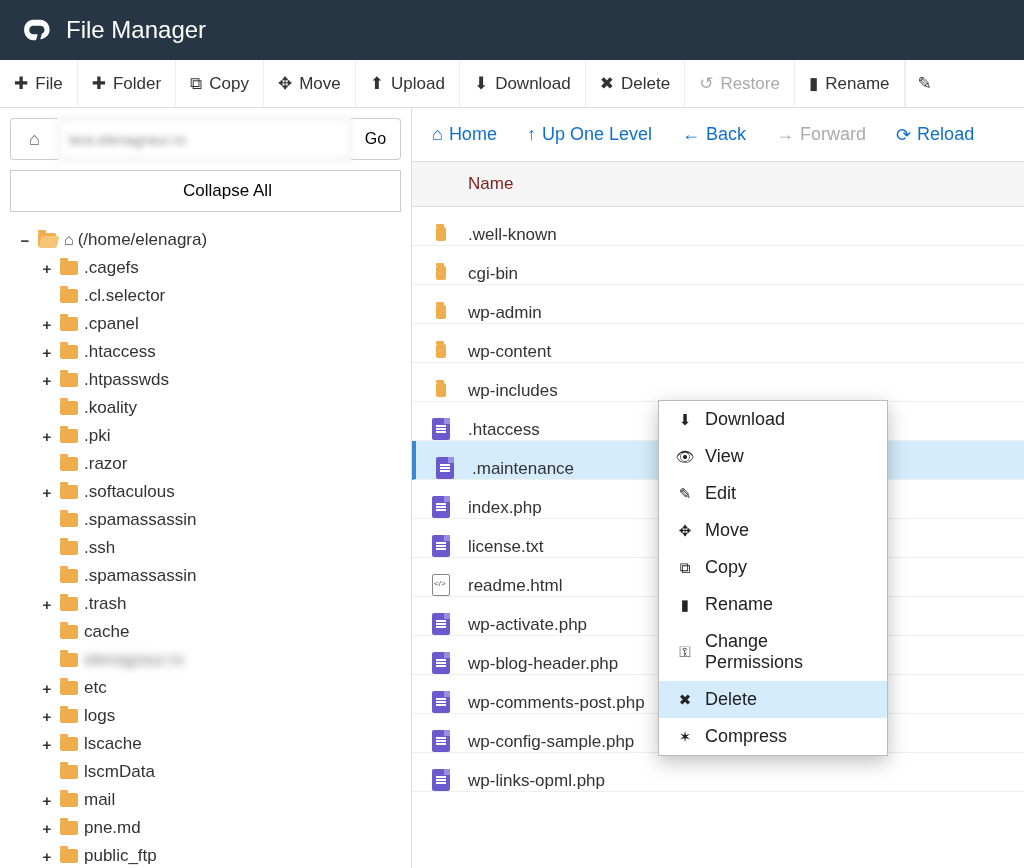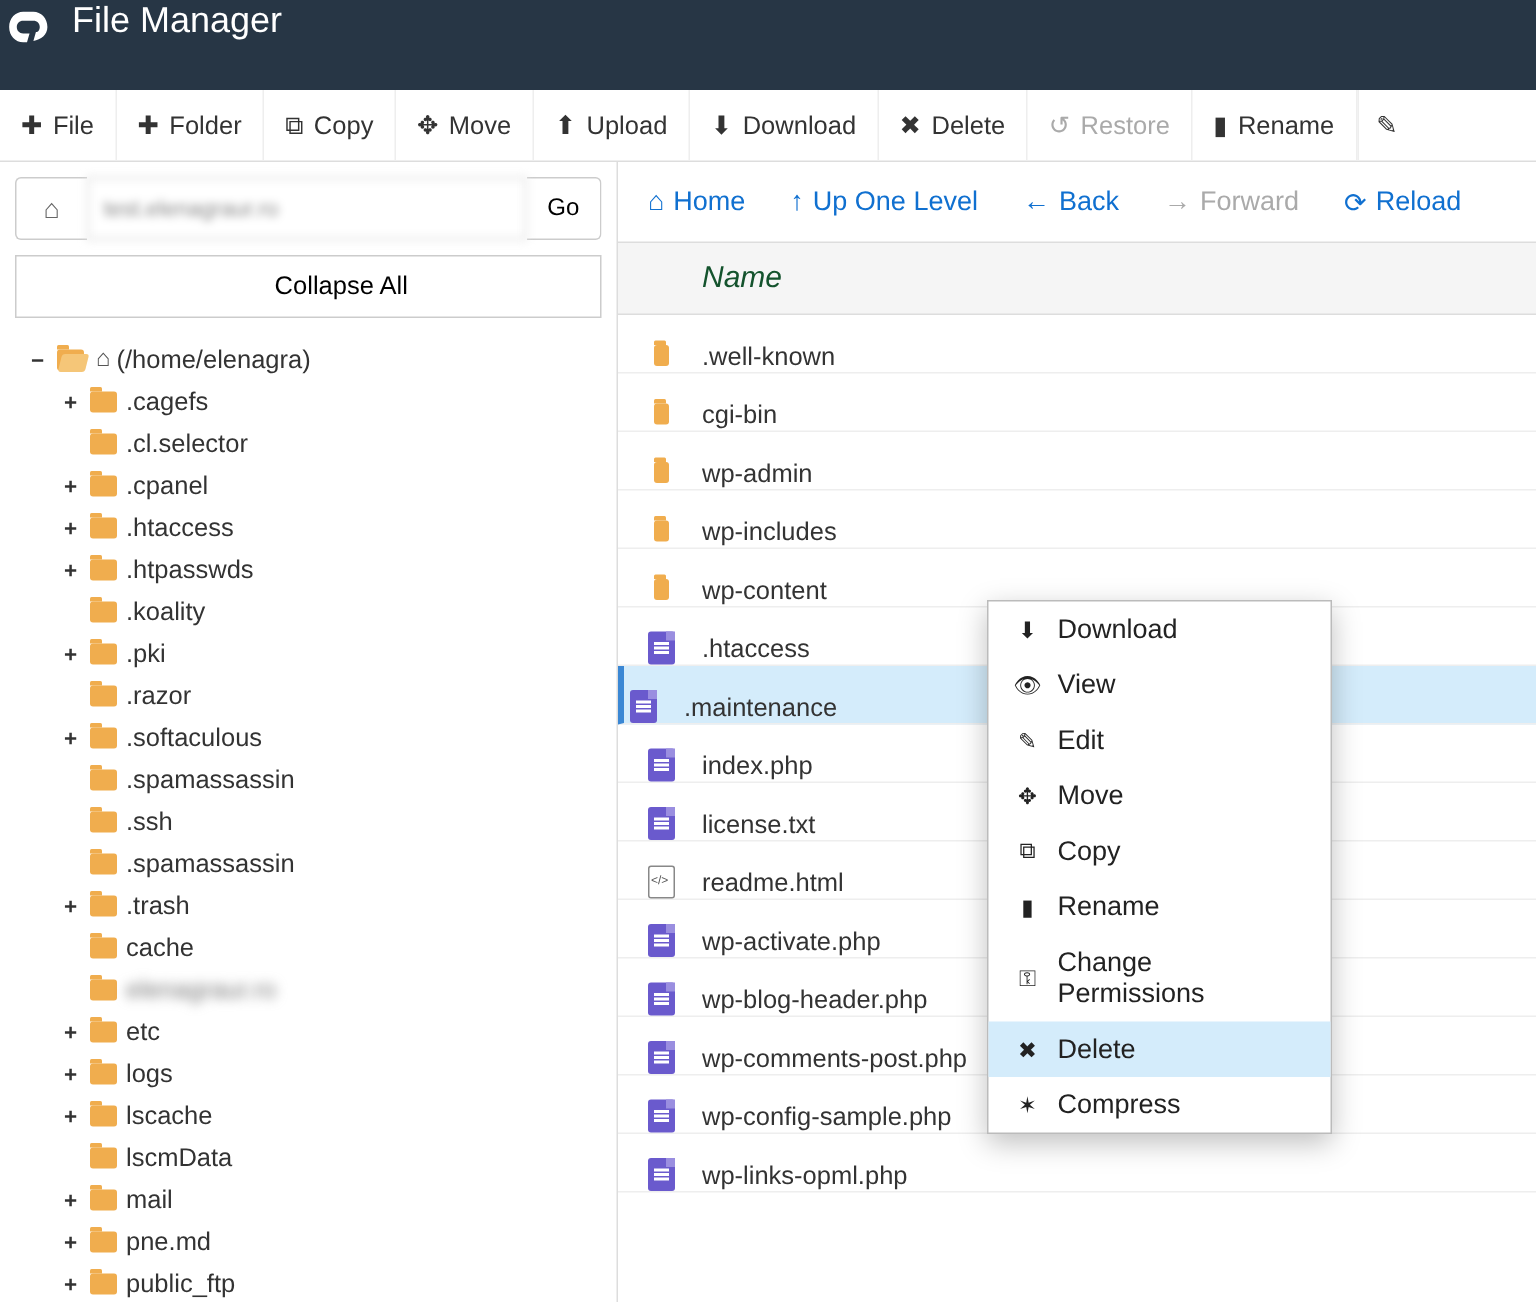--- a/index.html
+++ b/index.html
@@ -1,18 +1,18 @@
 <!DOCTYPE html>
 <html><head>
 <meta charset="utf-8">
 <style>
 * { margin: 0; padding: 0; box-sizing: border-box; font-family: -apple-system, BlinkMacSystemFont, "Segoe UI", Arial, sans-serif; }
 body { width: 1024px; height: 868px; overflow: hidden; background: #fff; }
 
-.header { background: #273645; color: #fff; height: 60px; display: flex; align-items: flex-start; padding: 0 0; }
+.header { background: #273645; color: #fff; height: 60px; display: flex; align-items: center; padding: 0 18px; }
 .cpanel-logo { width: 36px; height: 36px; margin-right: 12px; display: flex; align-items: center; justify-content: center; }
 .header-title { font-size: 24px; font-weight: 500; }
 
 .toolbar { display: flex; align-items: center; border-bottom: 1px solid #ddd; height: 48px; background: #fff; }
 .toolbar-btn { display: flex; align-items: center; padding: 0 14px; height: 100%; cursor: pointer; font-size: 17px; color: #333; border-right: 1px solid #eee; }
 .toolbar-btn:last-child { border-right: none; }
 .toolbar-btn .ico { margin-right: 7px; }
 .toolbar-btn.disabled { color: #aaa; }
 .toolbar-btn.edit-only { padding: 0 12px; border-left: 1px solid #eee; }
 
@@ -39,25 +39,25 @@
 .tree-children { padding-left: 22px; }
 
 .right-panel { flex: 1; display: flex; flex-direction: column; position: relative; }
 
 .nav-bar { display: flex; align-items: center; padding: 12px 20px; gap: 30px; border-bottom: 1px solid #ddd; height: 54px; }
 .nav-btn { display: flex; align-items: center; color: #1070d0; cursor: pointer; font-size: 18px; }
 .nav-btn .ico { margin-right: 6px; }
 .nav-btn.disabled { color: #aaa; }
 
 .col-header { background: #f5f5f5; border-bottom: 1px solid #ddd; padding: 12px 20px 12px 56px; }
-.col-header a { color: #14532d; font-size: 20px; text-decoration: none; font-style: italic; }
+.col-header a { color: #7f1d1d; font-size: 17px; text-decoration: none; }
 
 .file-list { flex: 1; overflow-y: auto; }
 .file-row { display: flex; align-items: flex-end; height: 39px; padding: 0 18px; border-bottom: 1px solid #eee; cursor: pointer; }
-.file-row.selected { background: #d4ecfb; border-left: 4px solid #3a87d4; padding-left: 2px; }
+.file-row.selected { background: #d4ecfb; border-left: 4px solid #3a87d4; padding-left: 18px; }
 .file-row .row-ico { width: 22px; height: 22px; margin-right: 16px; display:flex; align-items:center; justify-content:center;}
 .file-row .row-name { font-size: 17px; color: #333; }
 
 .file-ico-doc { width: 18px; height: 22px; background: #6a5acd; border-radius: 2px; position: relative; }
 .file-ico-doc::before { content:""; position:absolute; top:0; right:0; width:6px; height:6px; background:#9a8ee0; }
 .file-ico-doc::after { content:""; position:absolute; left:4px; top:7px; width:10px; height:2px; background:#fff; box-shadow: 0 3px 0 #fff, 0 6px 0 #fff; }
 .file-ico-code { width: 18px; height: 22px; background: #fff; border:1px solid #888; border-radius: 2px; position: relative; }
 .file-ico-code::after { content:"</>"; position:absolute; left:1px; top:4px; font-size:8px; color:#555; }
 
 .context-menu { position: absolute; top: 292px; left: 246px; width: 230px; background: #fff; border: 1px solid #bbb; box-shadow: 0 6px 18px rgba(0,0,0,0.25); z-index: 100; }
@@ -295,27 +295,27 @@
         <div class="file-row">
           <span class="row-ico">
             <span class="folder-ico"></span>
           </span>
           <span class="row-name">wp-admin</span>
         </div>
         <div class="file-row">
           <span class="row-ico">
             <span class="folder-ico"></span>
           </span>
+          <span class="row-name">wp-content</span>
+        </div>
+        <div class="file-row">
+          <span class="row-ico">
+            <span class="folder-ico"></span>
+          </span>
           <span class="row-name">wp-includes</span>
-        </div>
-        <div class="file-row">
-          <span class="row-ico">
-            <span class="folder-ico"></span>
-          </span>
-          <span class="row-name">wp-content</span>
         </div>
         <div class="file-row">
           <span class="row-ico">
             <span class="file-ico-doc"></span>
           </span>
           <span class="row-name">.htaccess</span>
         </div>
         <div class="file-row selected">
           <span class="row-ico">
             <span class="file-ico-doc"></span>

